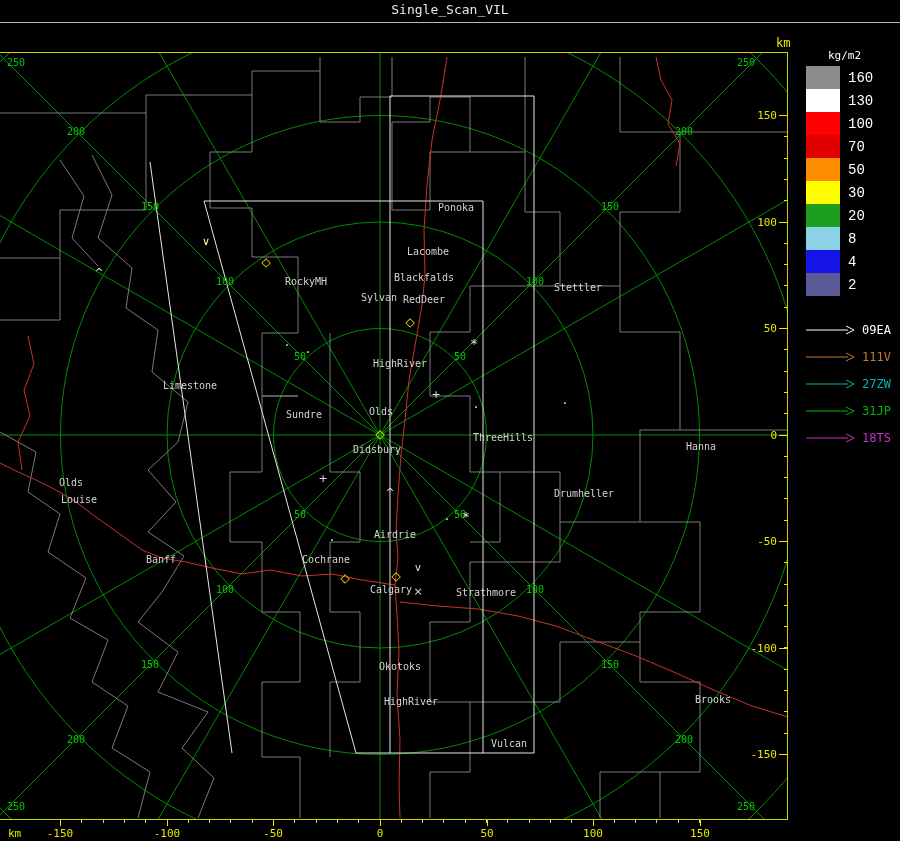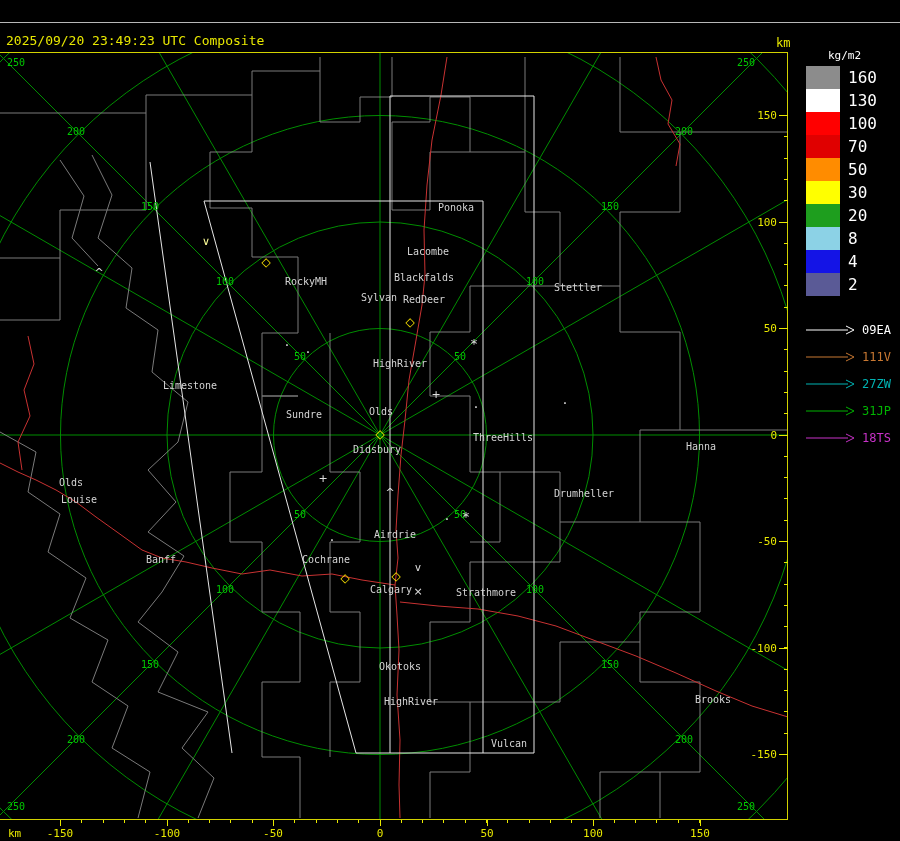--- a/index.html
+++ b/index.html
@@ -19,33 +19,35 @@
   .marker{position:absolute;transform:translate(-50%,-50%);font-family:"DejaVu Sans",sans-serif;line-height:1;}
   .bottom-axis{position:absolute;left:0;top:820px;width:788px;height:21px;}
   .btick{position:absolute;top:0;width:1px;background:#e8e800;}
   .btick-lbl{position:absolute;top:7px;color:#e8e800;font-size:11px;transform:translateX(-50%);}
   .km-bottom{left:8px;top:7px;color:#e8e800;font-size:11px;}
   .rtick{position:absolute;height:1px;background:#e8e800;}
   .rtick-lbl{position:absolute;color:#e8e800;font-size:11px;transform:translate(-100%,-50%);}
   .colorbar{position:absolute;left:806px;top:66px;}
   .cb-row{display:flex;align-items:center;height:23px;}
   .cb-swatch{width:34px;height:23px;}
-  .cb-label{margin-left:8px;color:#ffffff;font-size:16px;}
+  .cb-label{margin-left:8px;color:#ffffff;font-size:14px;font-family:Liberation Mono, monospace;}
   .radar-legend{position:absolute;left:804px;top:316px;}
   .lg-row{display:flex;align-items:center;height:27px;}
   .lg-row span{margin-left:6px;font-size:12px;}
 </style>
 </head>
 <body>
 
 <div id="screen">
 
+  <div class="titlebar">
+    <span>Single_Scan_VIL</span>
+  </div>
   <div class="title-rule"></div>
 
-  <span class="lbl timestamp">2025/09/20 23:49:23 UTC Composite</span>
   <span class="lbl km-top">km</span>
   <span class="lbl kgm2">kg/m2</span>
 
   <div class="map">
     <svg width="788" height="768">
       <g transform="translate(0,-52)">
 
         <g id="polar" stroke="#009600" fill="none" stroke-width="1" opacity="0.95">
             <circle cx="380" cy="435" r="106.5"></circle>
             <circle cx="380" cy="435" r="213"></circle>

